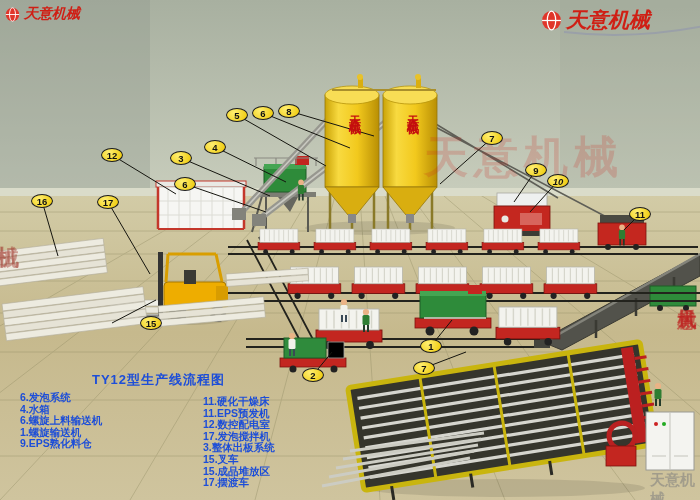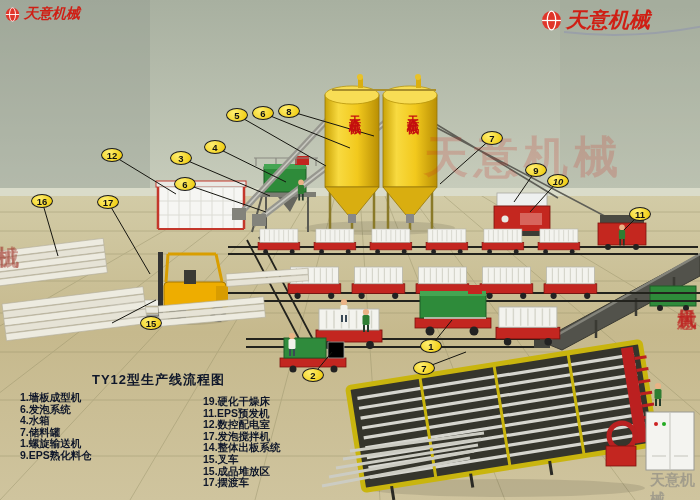--- a/index.html
+++ b/index.html
@@ -22,21 +22,21 @@
   
   .silo-label{position:absolute;writing-mode:vertical-rl;text-orientation:upright;font-size:12px;font-weight:bold;color:#c40f0f;letter-spacing:2px;z-index:3;}
 
   
   .callout{position:absolute;width:22px;height:14px;border:1.4px solid #1c1c1c;border-radius:50%;
     background:radial-gradient(circle at 35% 30%,#ffee70,#edc702);
     display:flex;align-items:center;justify-content:center;
     font-size:9.5px;font-weight:bold;color:#111;z-index:5;box-sizing:border-box;}
 
   
-  .legend{position:absolute;left:20px;top:371px;width:300px;z-index:4;color:#0f172a;}
+  .legend{position:absolute;left:20px;top:371px;width:300px;z-index:4;color:#1d4ed8;}
   .legend-title{font-size:13px;font-weight:bold;margin-left:72px;letter-spacing:1px;}
   .legend ul{list-style:none;margin:3px 0 0;padding:0;font-size:10.5px;line-height:11.6px;font-weight:600;}
   .legend .col-right{position:absolute;left:183px;top:22px;}
 </style>
 </head>
 <body>
 
 <div class="stage">
 
   <svg class="scene" width="700" height="500" viewBox="0 0 700 500">
@@ -350,32 +350,31 @@
   <div class="callout" style="left:101px;top:148px;">12</div>
   <div class="callout" style="left:174px;top:177px;">6</div>
   <div class="callout" style="left:413px;top:361px;">7</div>
   <div class="callout" style="left:101px;top:316px;margin-left:39px;">15</div>
   <div class="callout" style="left:31px;top:194px;">16</div>
   <div class="callout" style="left:97px;top:195px;">17</div>
 
   <div class="legend">
     <div class="legend-title">TY12型生产线流程图</div>
     <ul class="col-left">
-      <li>1.墙板成型机</li>
       <li>6.发泡系统</li>
       <li>4.水箱</li>
-      <li>7.储料罐</li>
+      <li>6.螺旋上料输送机</li>
       <li>1.螺旋输送机</li>
       <li>9.EPS熟化料仓</li>
     </ul>
     <ul class="col-right">
-      <li>19.硬化干燥床</li>
+      <li>11.硬化干燥床</li>
       <li>11.EPS预发机</li>
       <li>12.数控配电室</li>
       <li>17.发泡搅拌机</li>
-      <li>14.整体出板系统</li>
+      <li>3.整体出板系统</li>
       <li>15.叉车</li>
       <li>15.成品堆放区</li>
       <li>17.摆渡车</li>
     </ul>
   </div>
 
 </div>
 
 </body></html>

